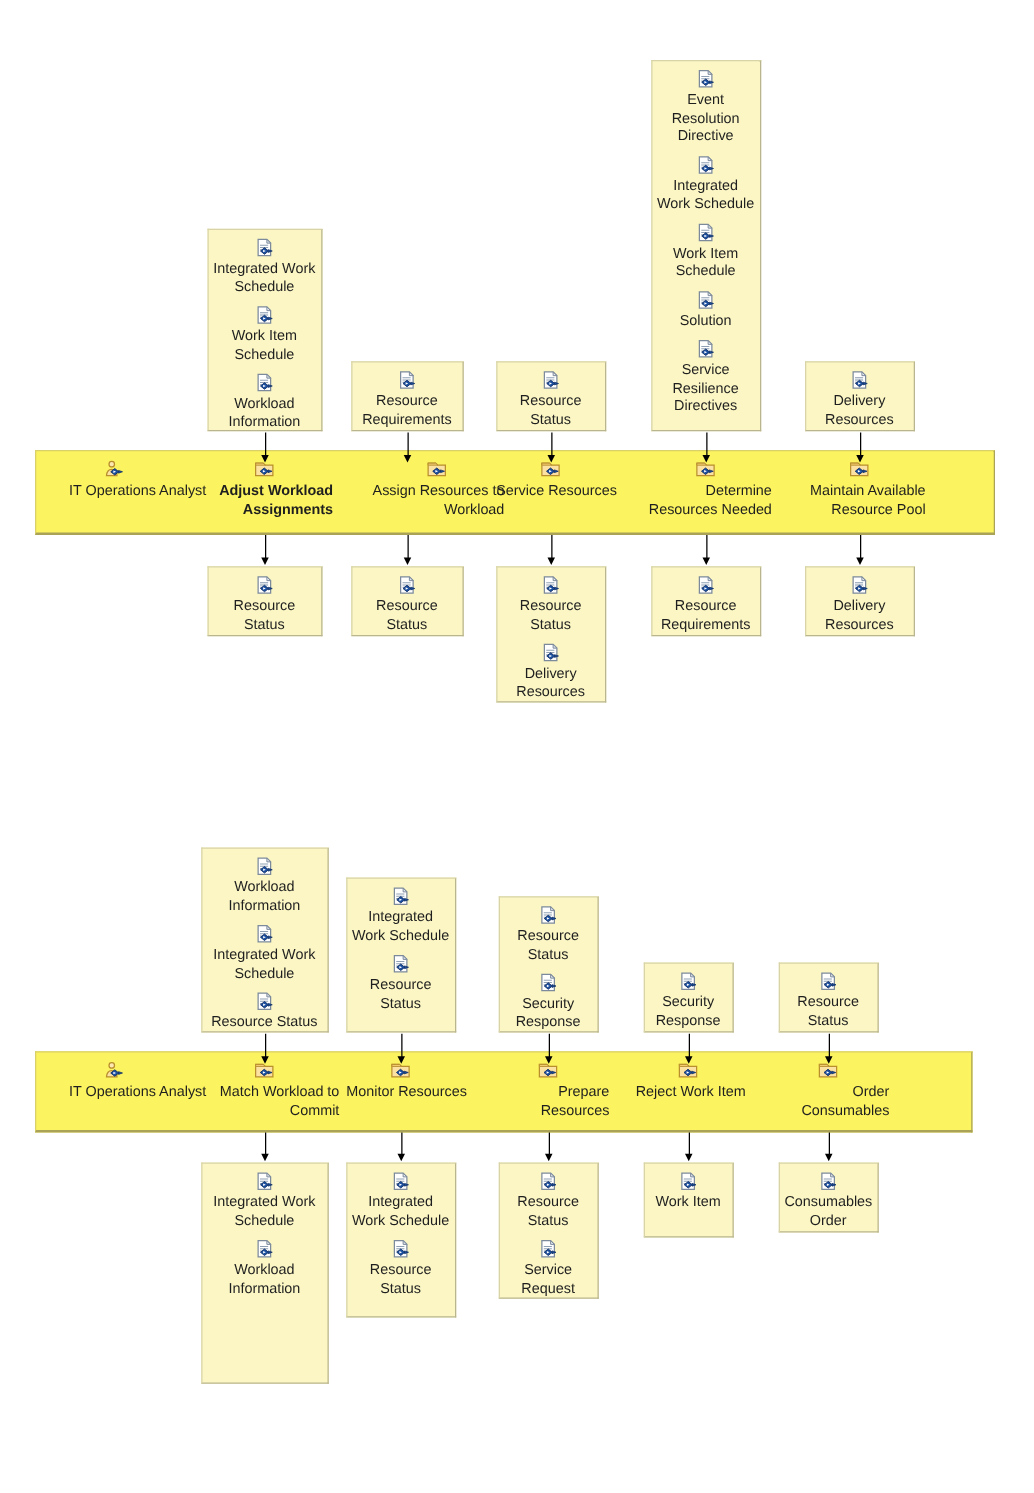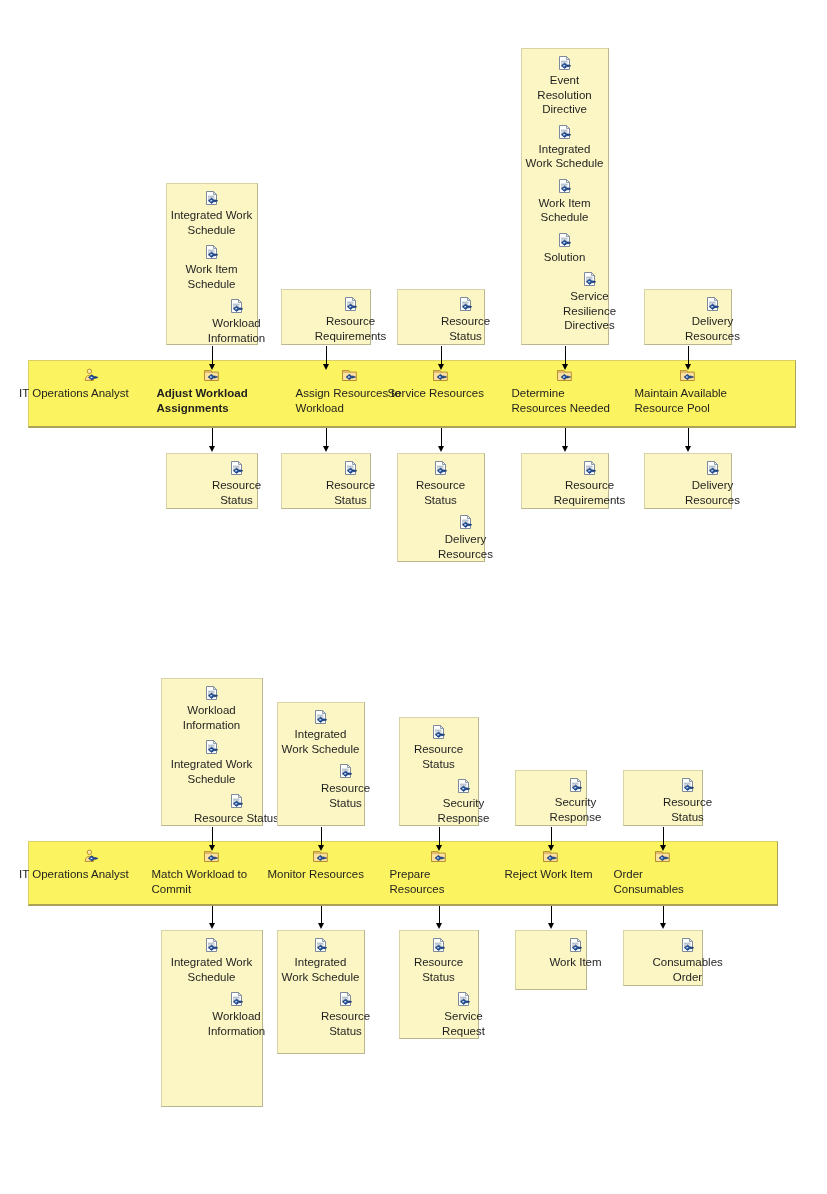--- a/index.html
+++ b/index.html
@@ -23,35 +23,35 @@
     padding-top:6px;
   }
   .wpitem{
     display:block;
     margin:0 auto 7px auto;
     line-height:14.5px;
     font-size:11.5px;
     color:#1f1f1f;
     width:100%;
   }
-  .wpitem:last-child{margin-bottom:4px;padding-left:25px;}
+  .wpitem:last-child{margin-bottom:4px;}
   .wpitem .lbl{display:block;padding:0 4px;}
 
   
   .band{
     position:absolute;
     background:#fbf35f;
     border:1px solid #d9d06a;
     border-right:1px solid #a9a257;
     border-bottom:2px solid #a9a257;
     box-sizing:border-box;
   }
   .bandcell{
     position:absolute;
-    text-align:left;
+    text-align:right;
     font-size:11.5px;
     line-height:14.5px;
     color:#1f1f1f;
     box-sizing:border-box;
   }
   .bandcell .lbl{display:block;padding:0 2px;}
 
   
   .icn{display:block;margin:0 auto 1px auto;height:17px;width:20px;}
   .icn svg{display:block;margin:0 auto;}

